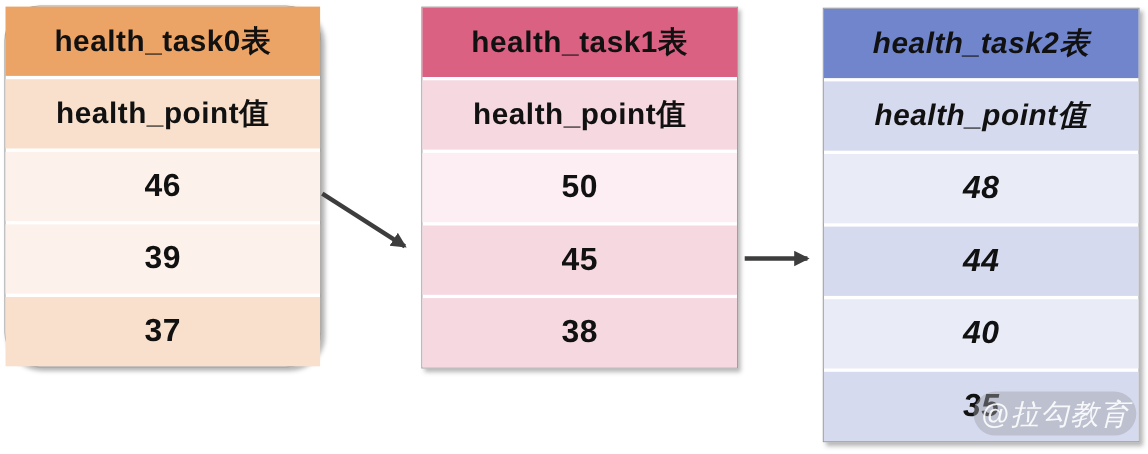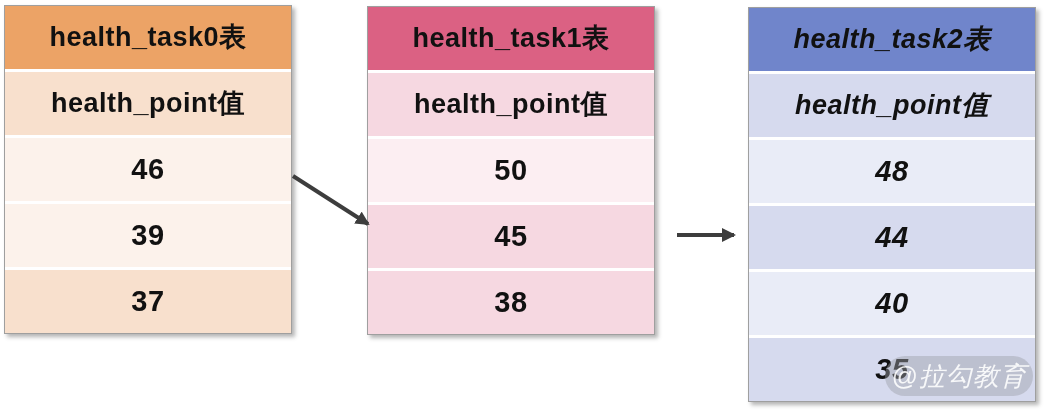--- a/index.html
+++ b/index.html
@@ -22,22 +22,22 @@
     z-index: 2;
   }
   .table-card {
     position: absolute;
     width: 288px;
     border: 1px solid #9f9f9f;
     box-shadow: 3px 3px 4px rgba(90,90,90,0.45);
     background: #ffffff;
     z-index: 1;
   }
-  .table-card.t0 { left: 4px;   top: 5px; }
-  .table-card.t1 { left: 367px; top: 6px; }
+  .table-card.t0 { left: 4px;   top: 5px; border-radius: 32px; }
+  .table-card.t1 { left: 383px; top: 6px; }
   .table-card.t2 { left: 748px; top: 7px; font-style: italic; }
   .row {
     height: 63px;
     line-height: 63px;
     text-align: center;
     font-weight: 700;
     color: #111111;
     font-size: 27px;
     margin-bottom: 3px;
     letter-spacing: 0.5px;

